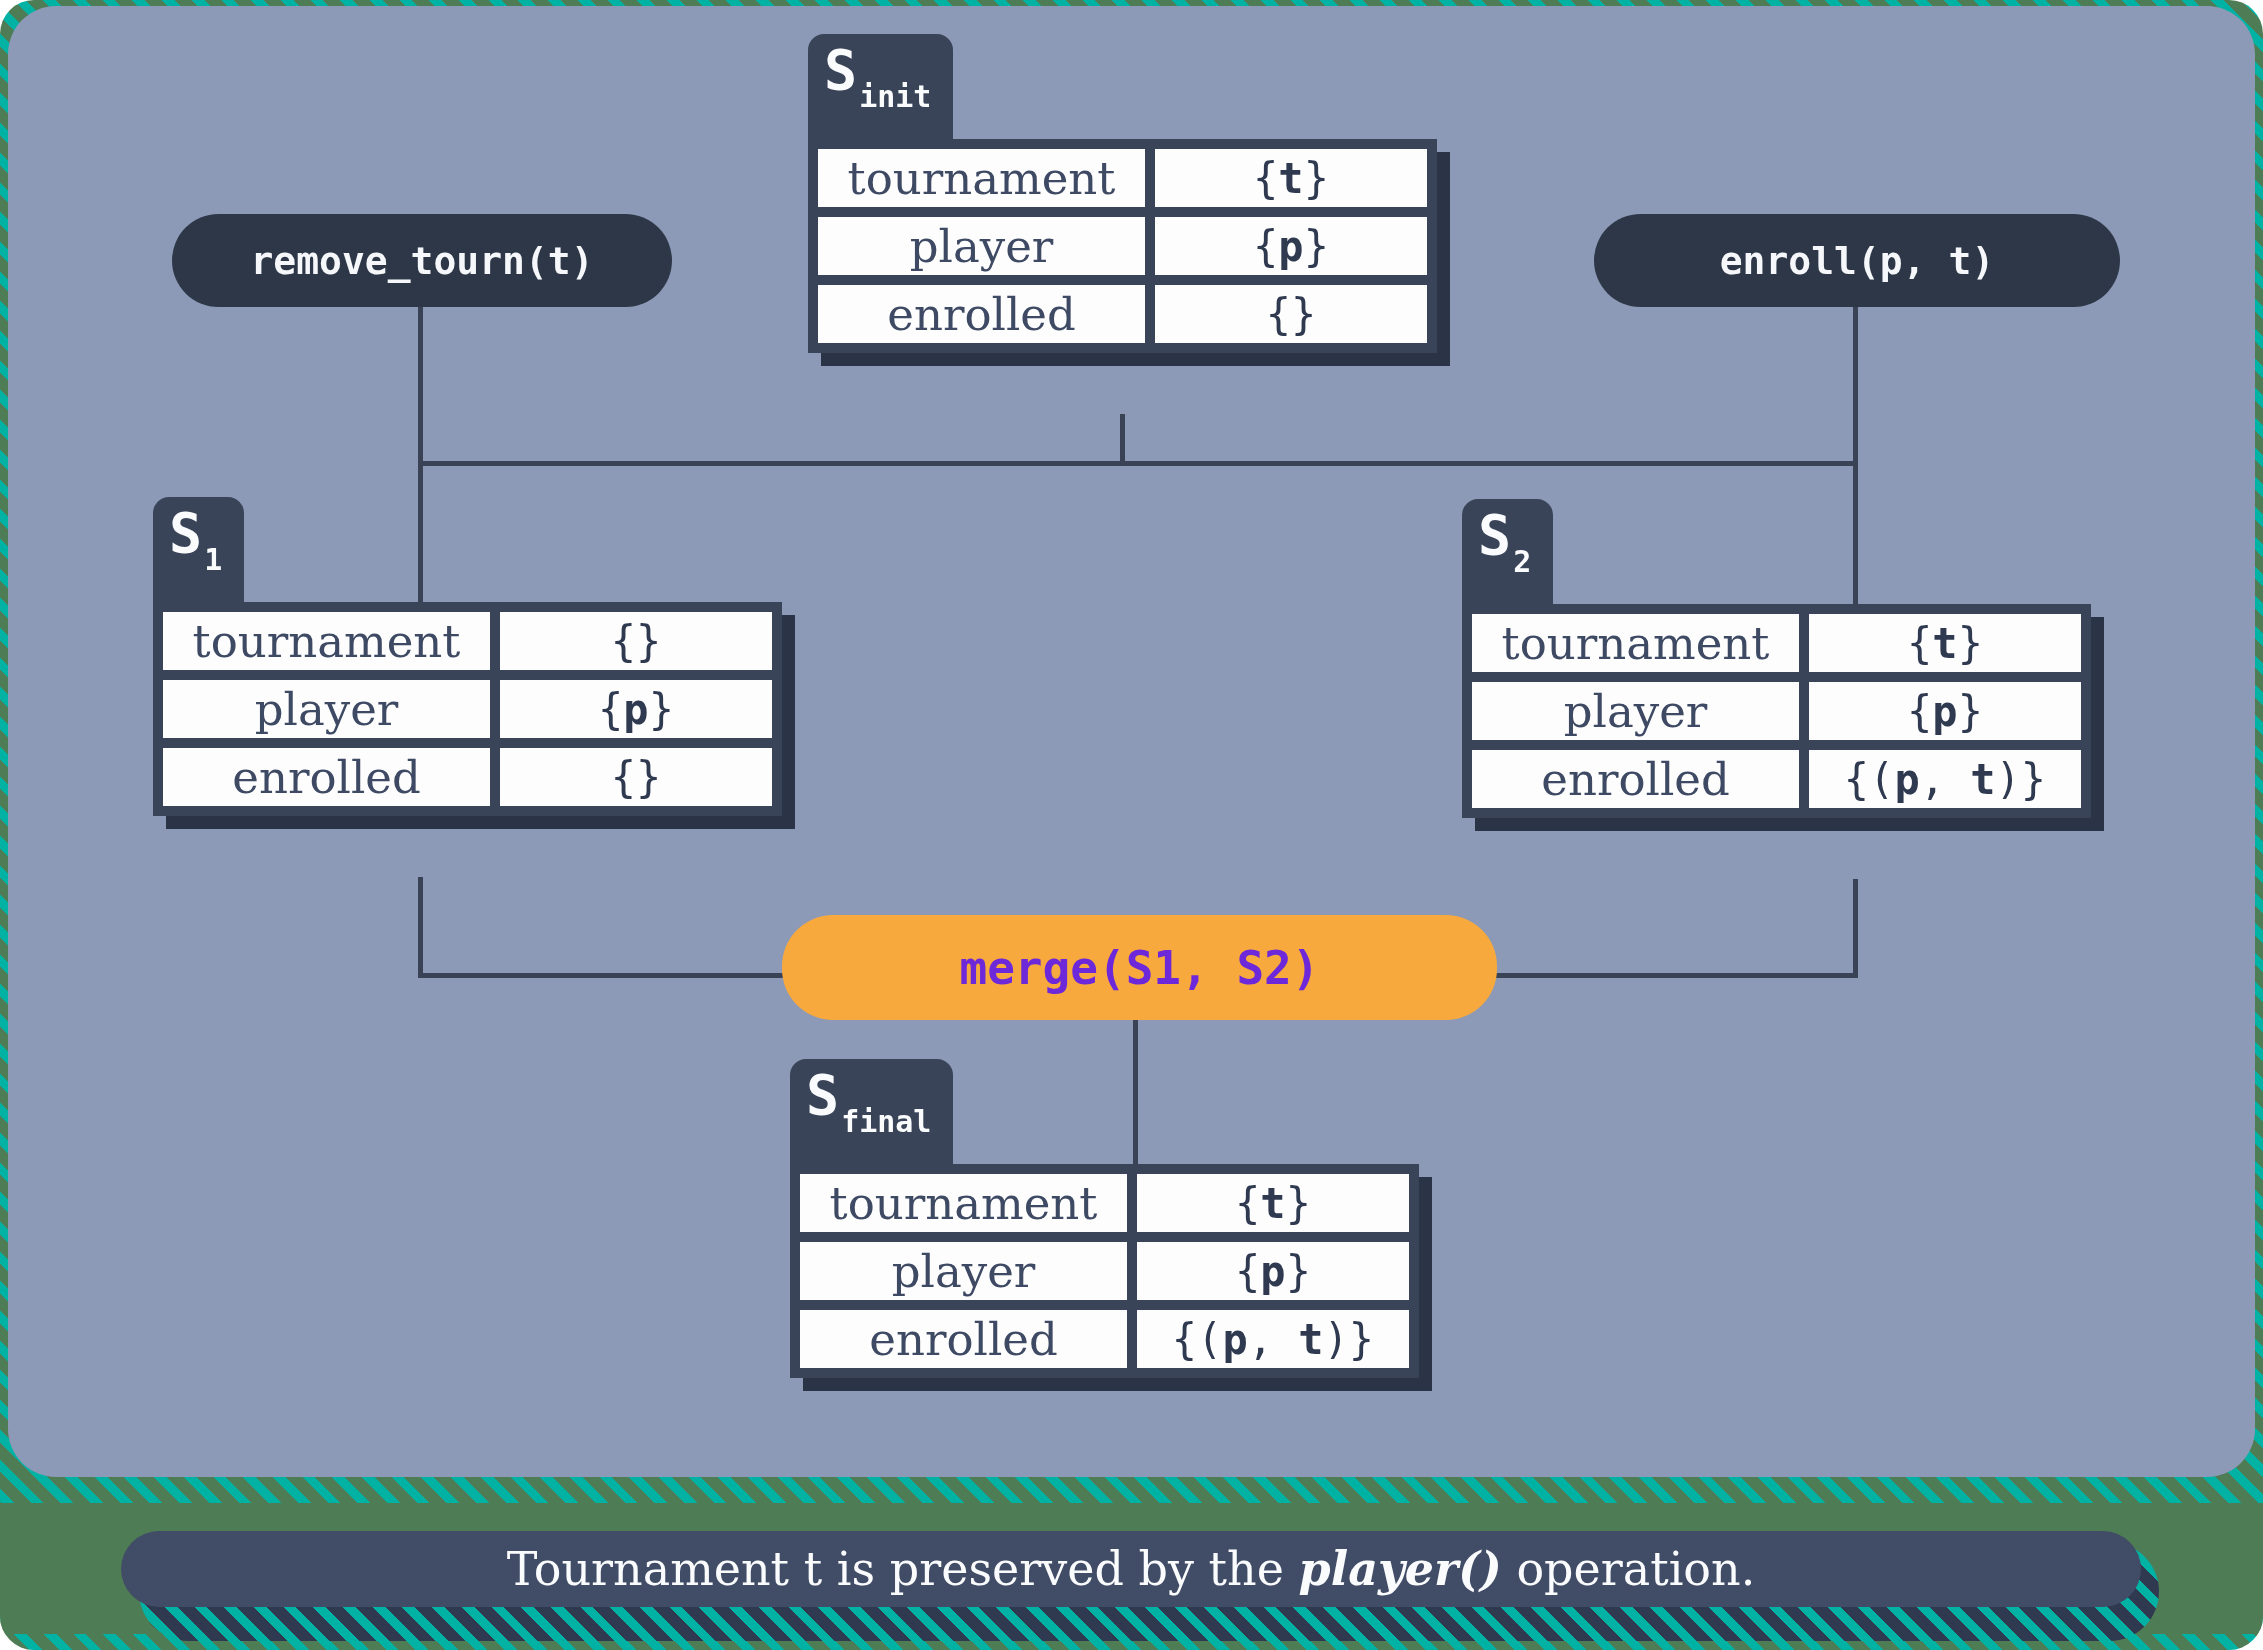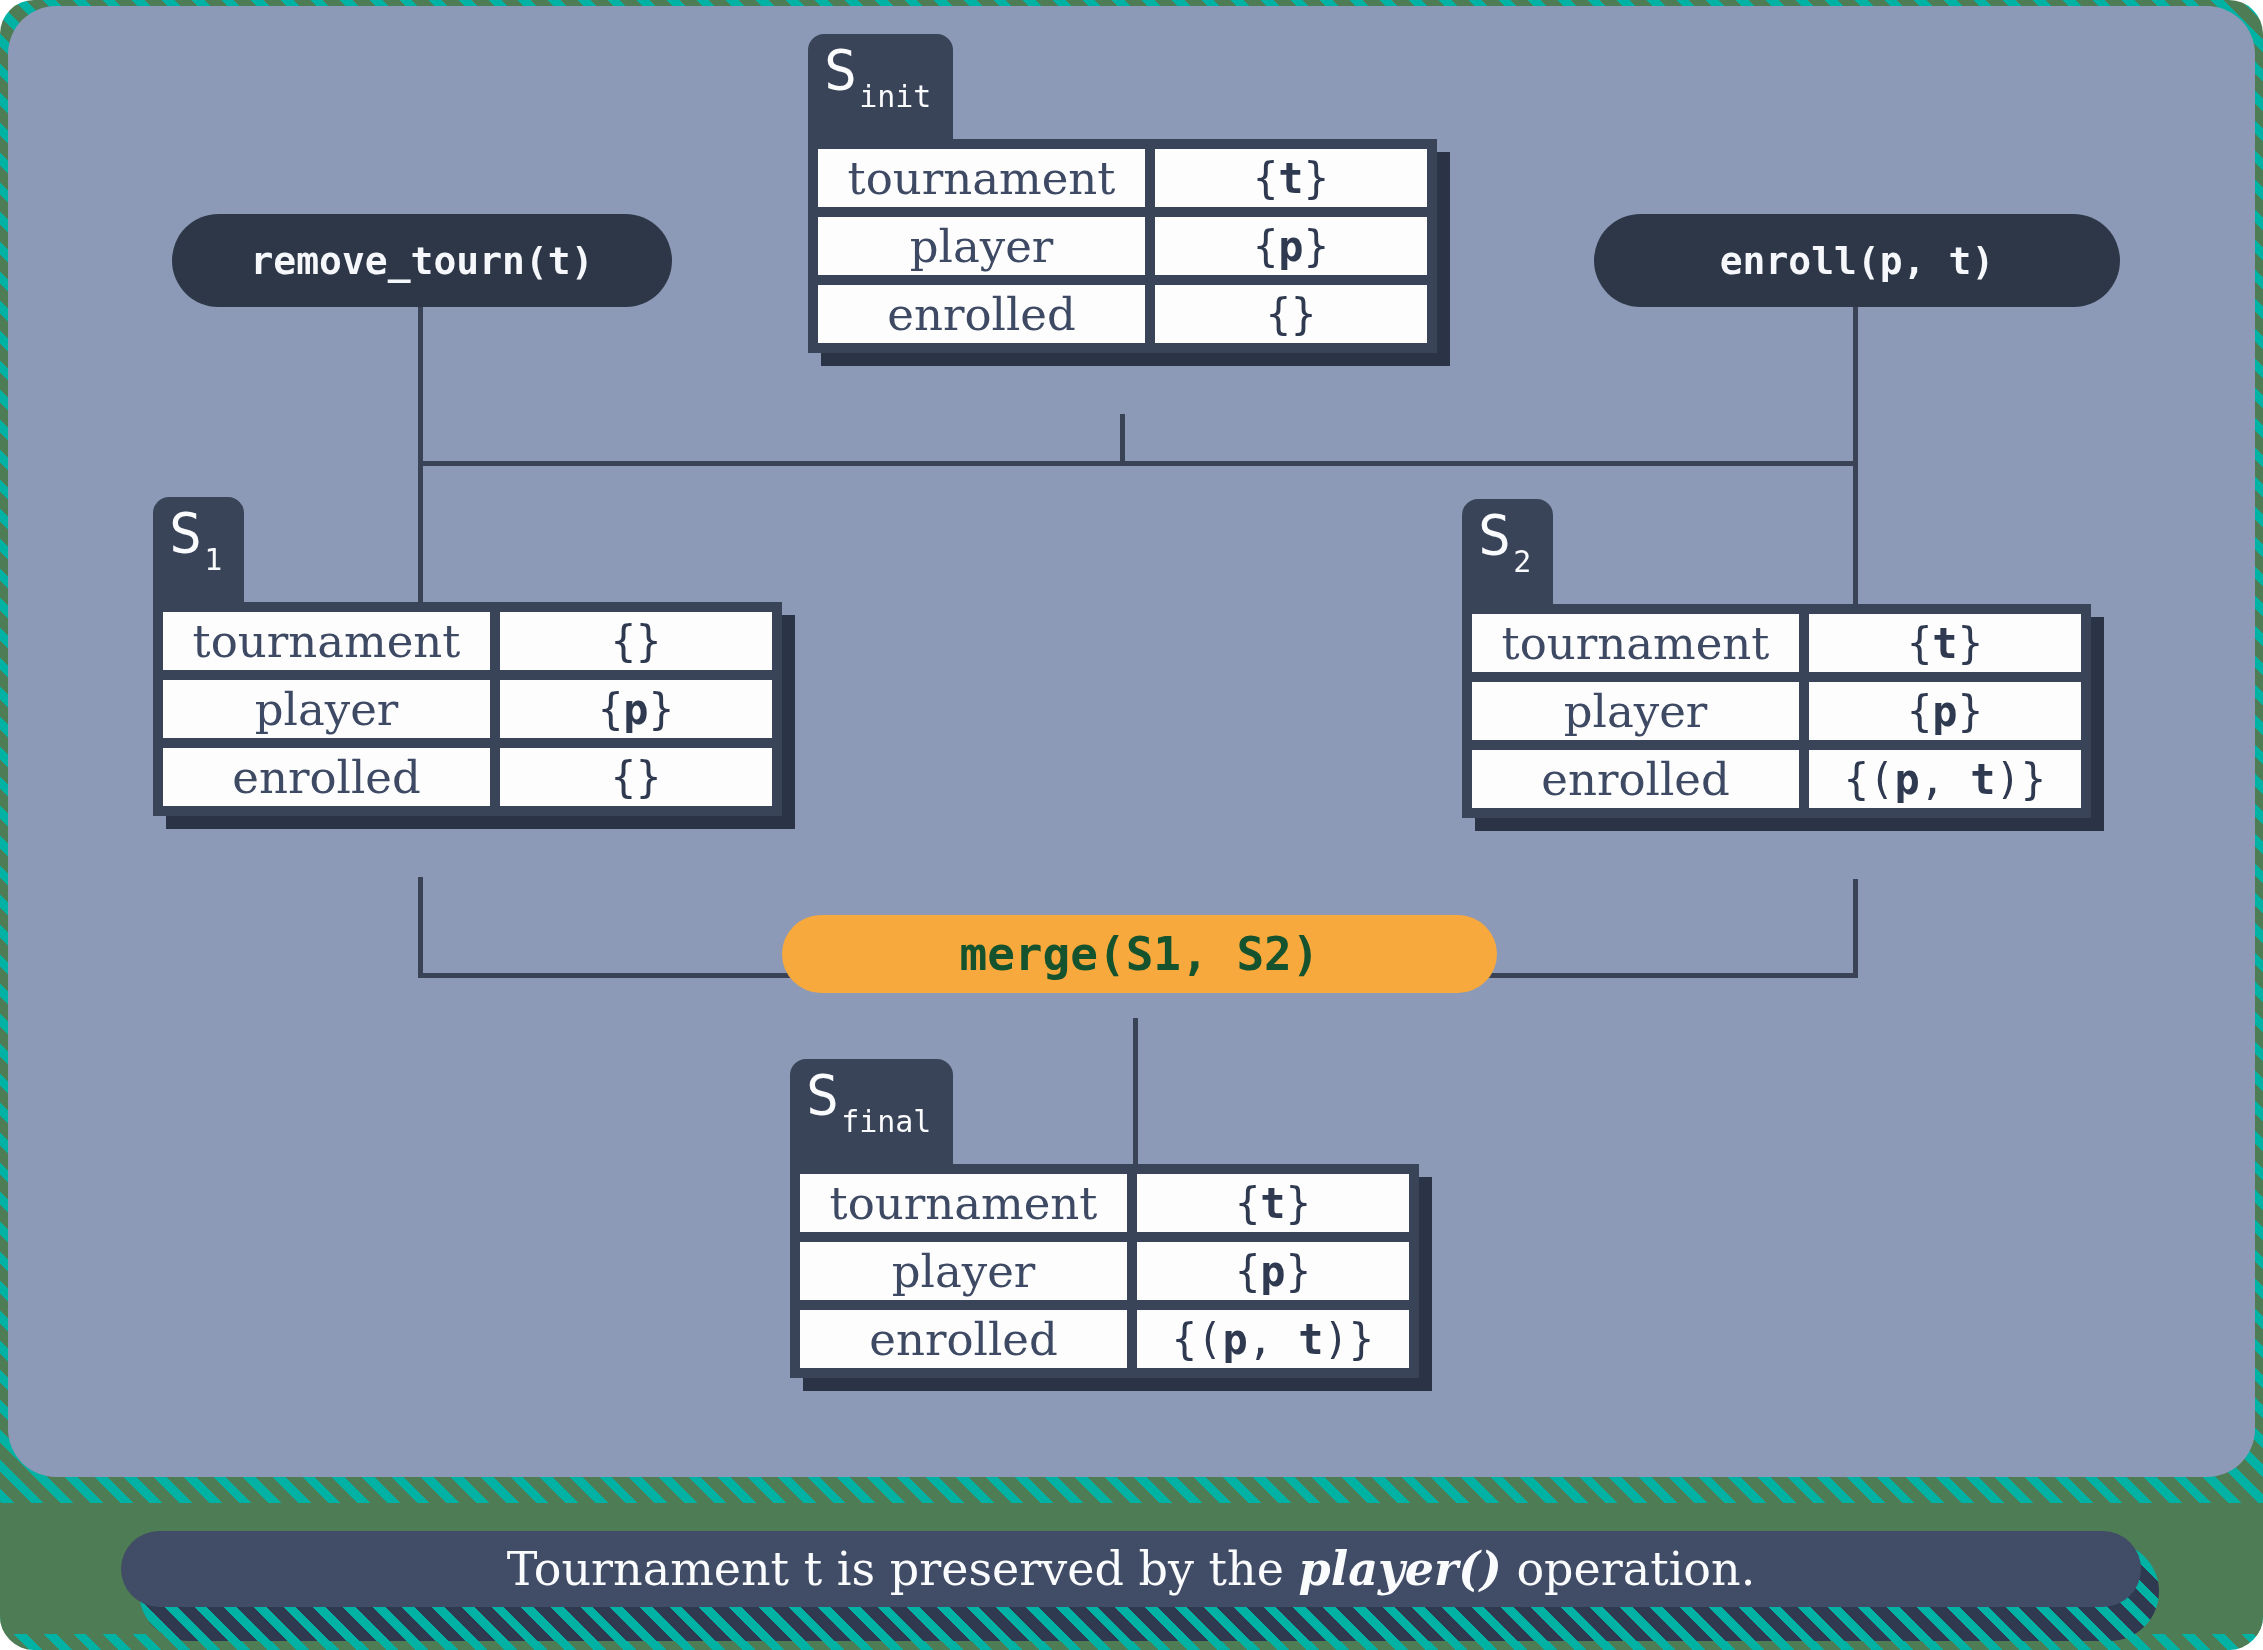--- a/index.html
+++ b/index.html
@@ -28,31 +28,31 @@
     position:absolute;z-index:3;
     display:flex;align-items:center;justify-content:center;
     background:#2D3748;color:#F5F7FA;
     border-radius:51px;
     font-family:"DejaVu Sans Mono","Liberation Mono",monospace;
     font-weight:bold;font-size:38px;letter-spacing:0px;white-space:pre;
   }
   .op-pill.remove{left:172px;top:214px;width:500px;height:93px;}
   .op-pill.enroll{left:1594px;top:214px;width:526px;height:93px;}
   .op-pill.merge{
-    left:782px;top:915px;width:715px;height:78px;
-    background:#F7A93D;color:#14532d;font-size:46px;
+    left:782px;top:915px;width:715px;height:105px;
+    background:#F7A93D;color:#6d28d9;font-size:46px;
   }
   
   .state-table{position:absolute;width:629px;z-index:3;}
   .state-table .tab{
     position:absolute;left:0;bottom:100%;height:99px;
     background:#3A4458;border-radius:16px 16px 0 0;
     padding:6px 22px 0 16px;
     color:#FAFBFD;white-space:nowrap;
-    font-family:"DejaVu Sans Mono","Liberation Mono",monospace;font-weight:normal;
+    font-family:"DejaVu Sans Mono","Liberation Mono",monospace;font-weight:bold;
   }
   .state-table .tab .tab-name{font-size:55px;line-height:1.1;}
   .state-table .tab .tab-sub{
     display:inline-block;font-size:30px;transform:translateY(18px);margin-left:2px;
   }
   .table-grid{
     position:relative;
     background:#3A4458;
     padding:10px;
     display:grid;grid-template-columns:327px 1fr;gap:10px;

